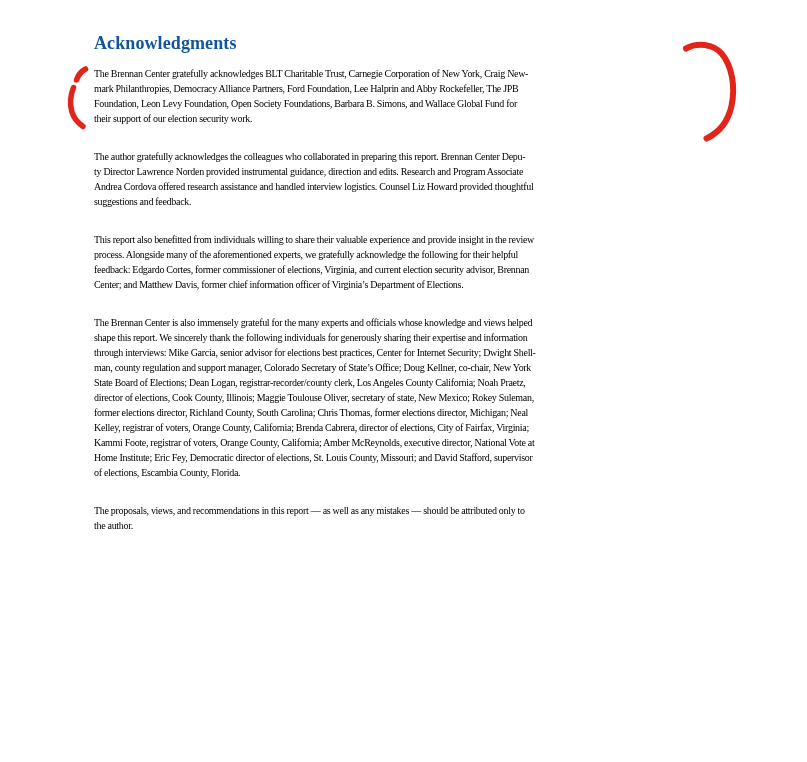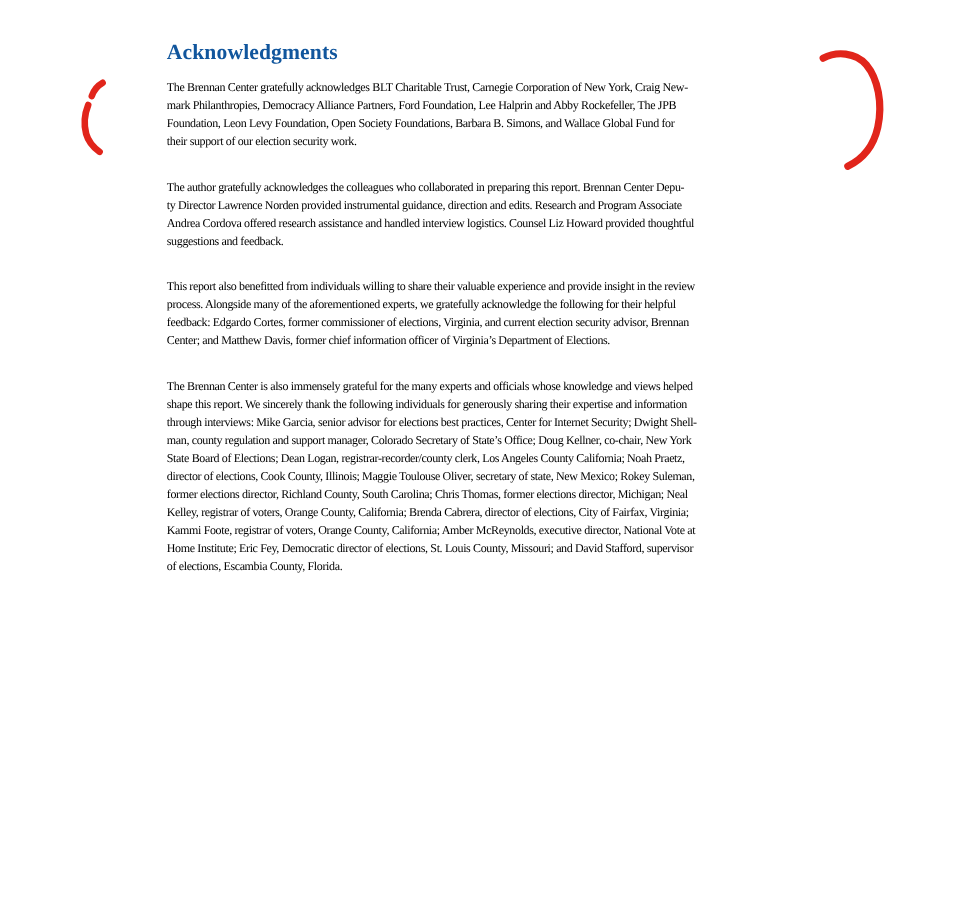--- a/index.html
+++ b/index.html
@@ -15,21 +15,20 @@
     width: 807px;
     height: 762px;
     background: #ffffff;
     font-family: "Liberation Serif", "DejaVu Serif", serif;
   }
   .content {
     position: absolute;
     top: 33px;
     left: 94px;
     width: 660px;
-    margin-left: 45px;
   }
   h1.section-heading {
     margin: 0 0 13px 0;
     font-size: 18px;
     line-height: 20px;
     font-weight: bold;
     color: #11569d;
     letter-spacing: 0.1px;
   }
   p.body-paragraph {
@@ -81,20 +80,22 @@
 through interviews: Mike Garcia, senior advisor for elections best practices, Center for Internet Security; Dwight Shell-
 man, county regulation and support manager, Colorado Secretary of State’s Office; Doug Kellner, co-chair, New York
 State Board of Elections; Dean Logan, registrar-recorder/county clerk, Los Angeles County California; Noah Praetz,
 director of elections, Cook County, Illinois; Maggie Toulouse Oliver, secretary of state, New Mexico; Rokey Suleman,
 former elections director, Richland County, South Carolina; Chris Thomas, former elections director, Michigan; Neal
 Kelley, registrar of voters, Orange County, California; Brenda Cabrera, director of elections, City of Fairfax, Virginia;
 Kammi Foote, registrar of voters, Orange County, California; Amber McReynolds, executive director, National Vote at
 Home Institute; Eric Fey, Democratic director of elections, St. Louis County, Missouri; and David Stafford, supervisor
 of elections, Escambia County, Florida.</p>
 
+    <p class="body-paragraph">The proposals, views, and recommendations in this report — as well as any mistakes — should be attributed only to
+the author.</p>
   </div>
 
   <svg class="annotation-layer" width="807" height="762" viewBox="0 0 807 762">
 
     <g>
       <path d="M 85.5 69 C 81 71.5, 78 75.5, 76.5 80" stroke-width="5.5" stroke="#e1251b"></path>
       <path d="M 73.5 87.5 C 70.5 95, 69.8 104, 71.8 111.5 C 73.6 118, 77.5 122.5, 83 126.5" stroke-width="5.5" stroke="#e1251b"></path>
     </g>
 
     <g>

